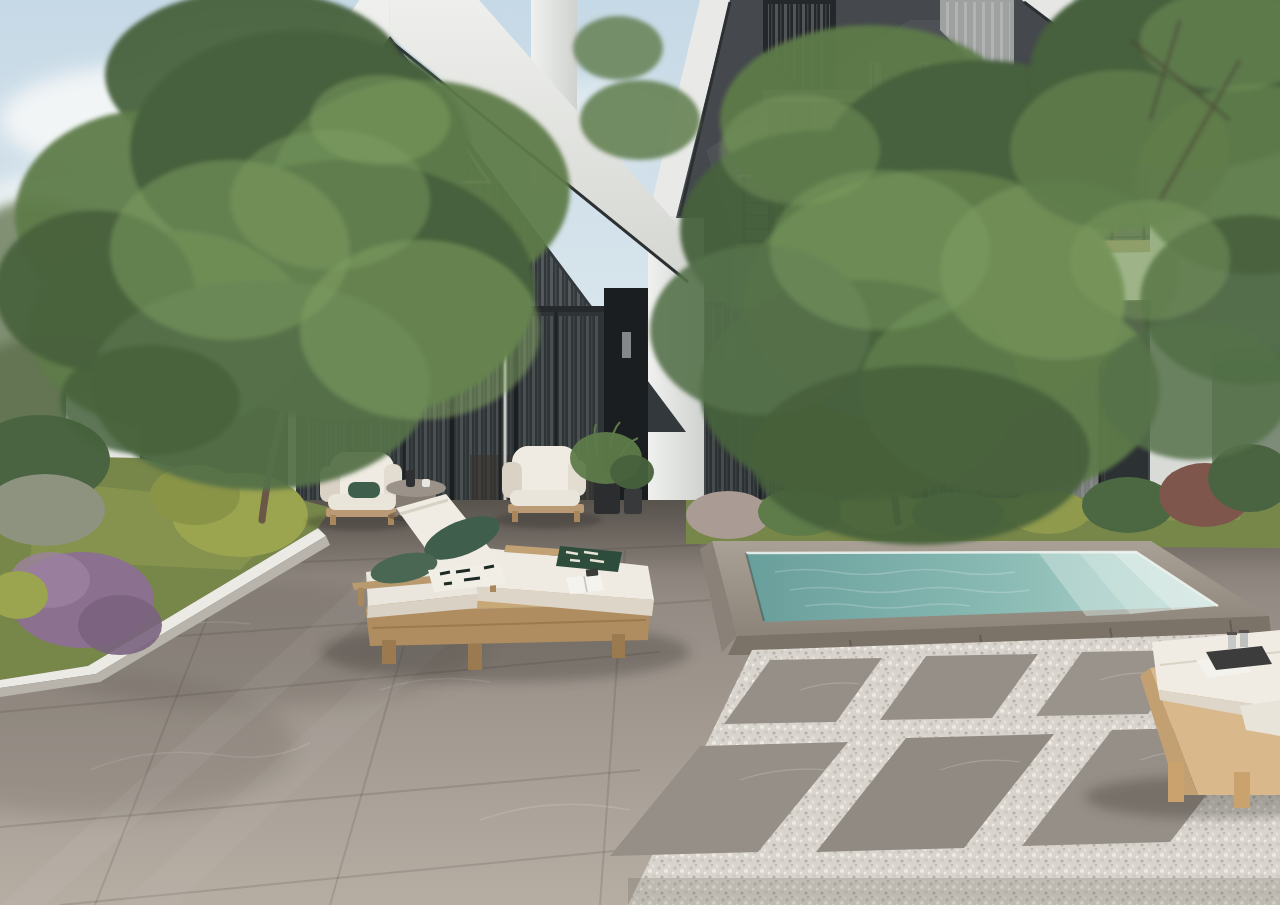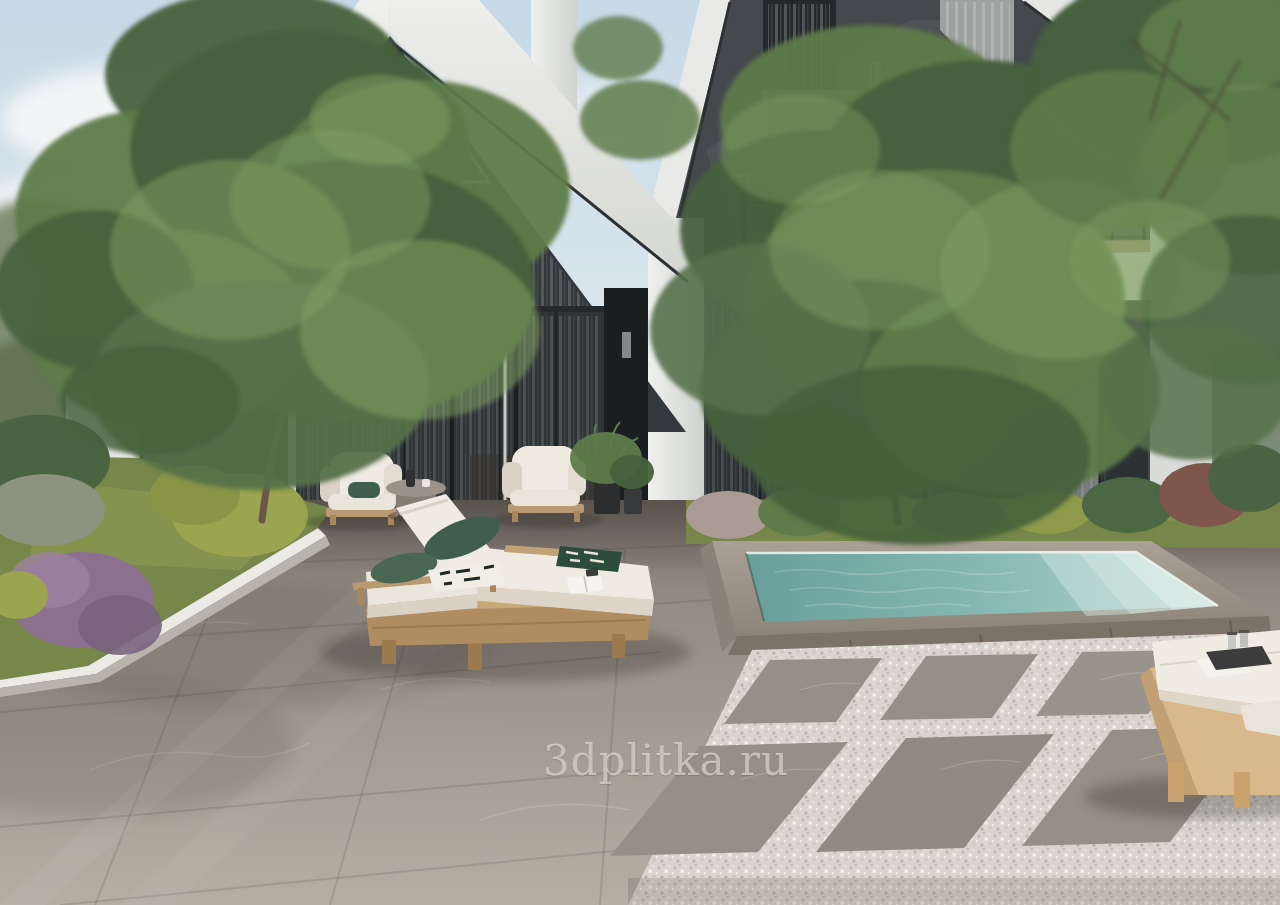--- a/index.html
+++ b/index.html
@@ -392,14 +392,13 @@
     <polygon points="1240,706 1280,700 1280,736 1246,730" fill="#e9e4d9"></polygon>
     <polygon points="1196,660 1240,654 1252,672 1208,678" fill="#f4f2ec"></polygon>
     <polygon points="1206,652 1262,646 1272,664 1216,670" fill="#3c3c3c"></polygon>
     <rect x="1228" y="634" width="8" height="15" fill="#c7c9c6"></rect>
     <rect x="1240" y="632" width="8" height="15" fill="#bfc1be"></rect>
     <rect x="1227" y="632" width="10" height="3" fill="#55514c"></rect>
     <rect x="1239" y="630" width="10" height="3" fill="#55514c"></rect>
   </g>
 </svg>
 
-<div class="watermark">3dplitka.ru</div>
 </div>
 
 </body></html>

